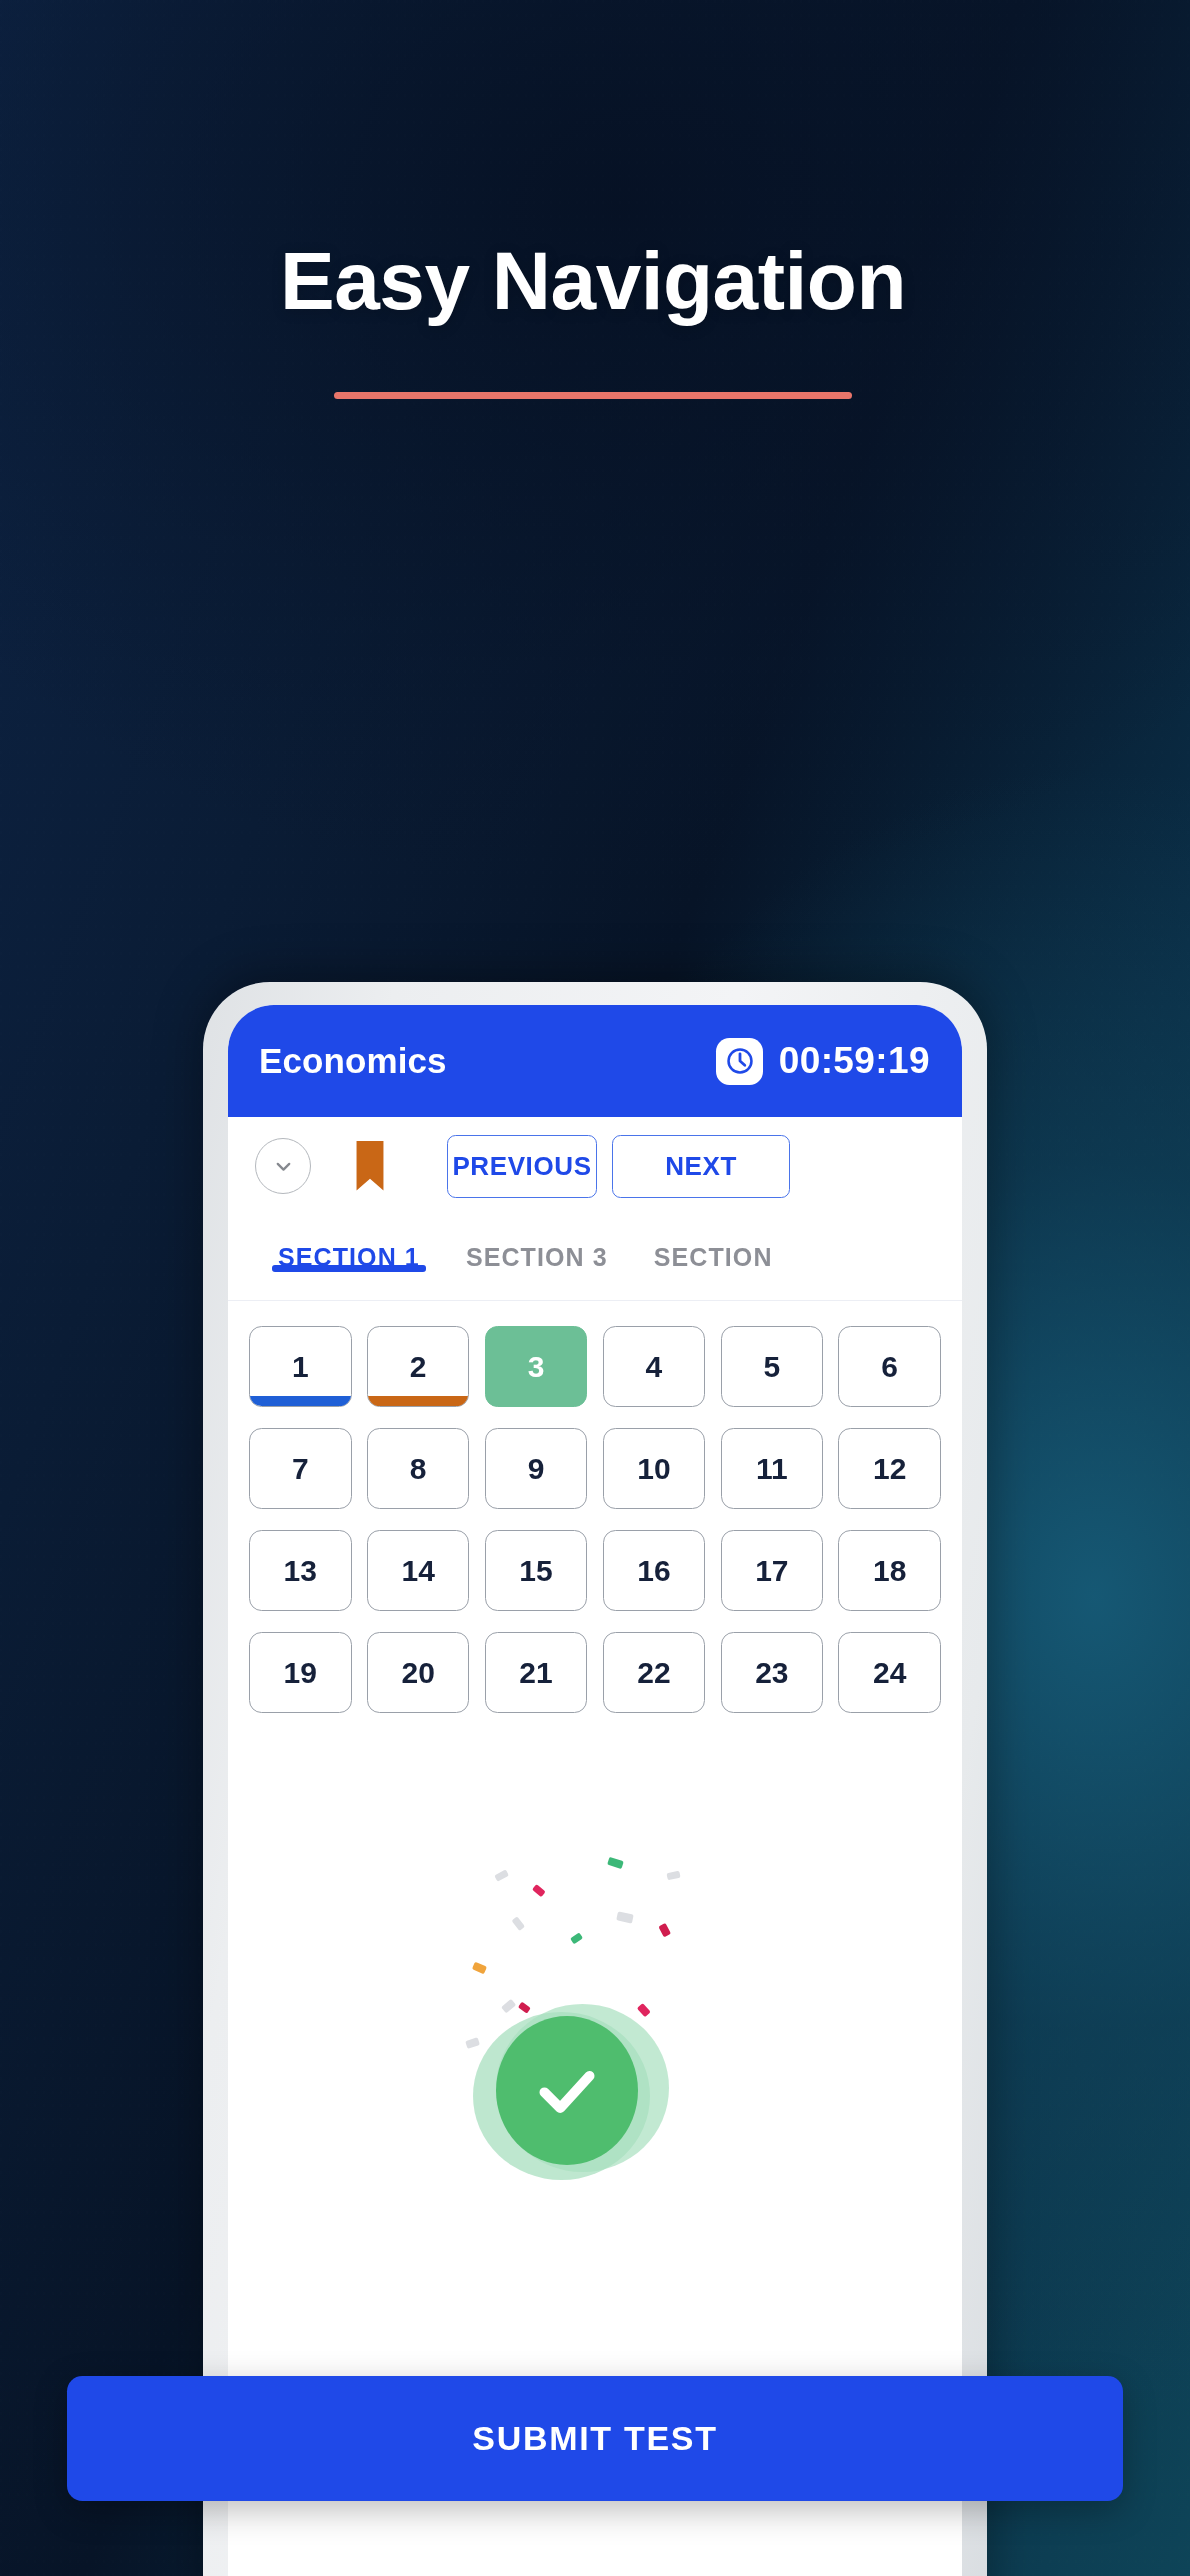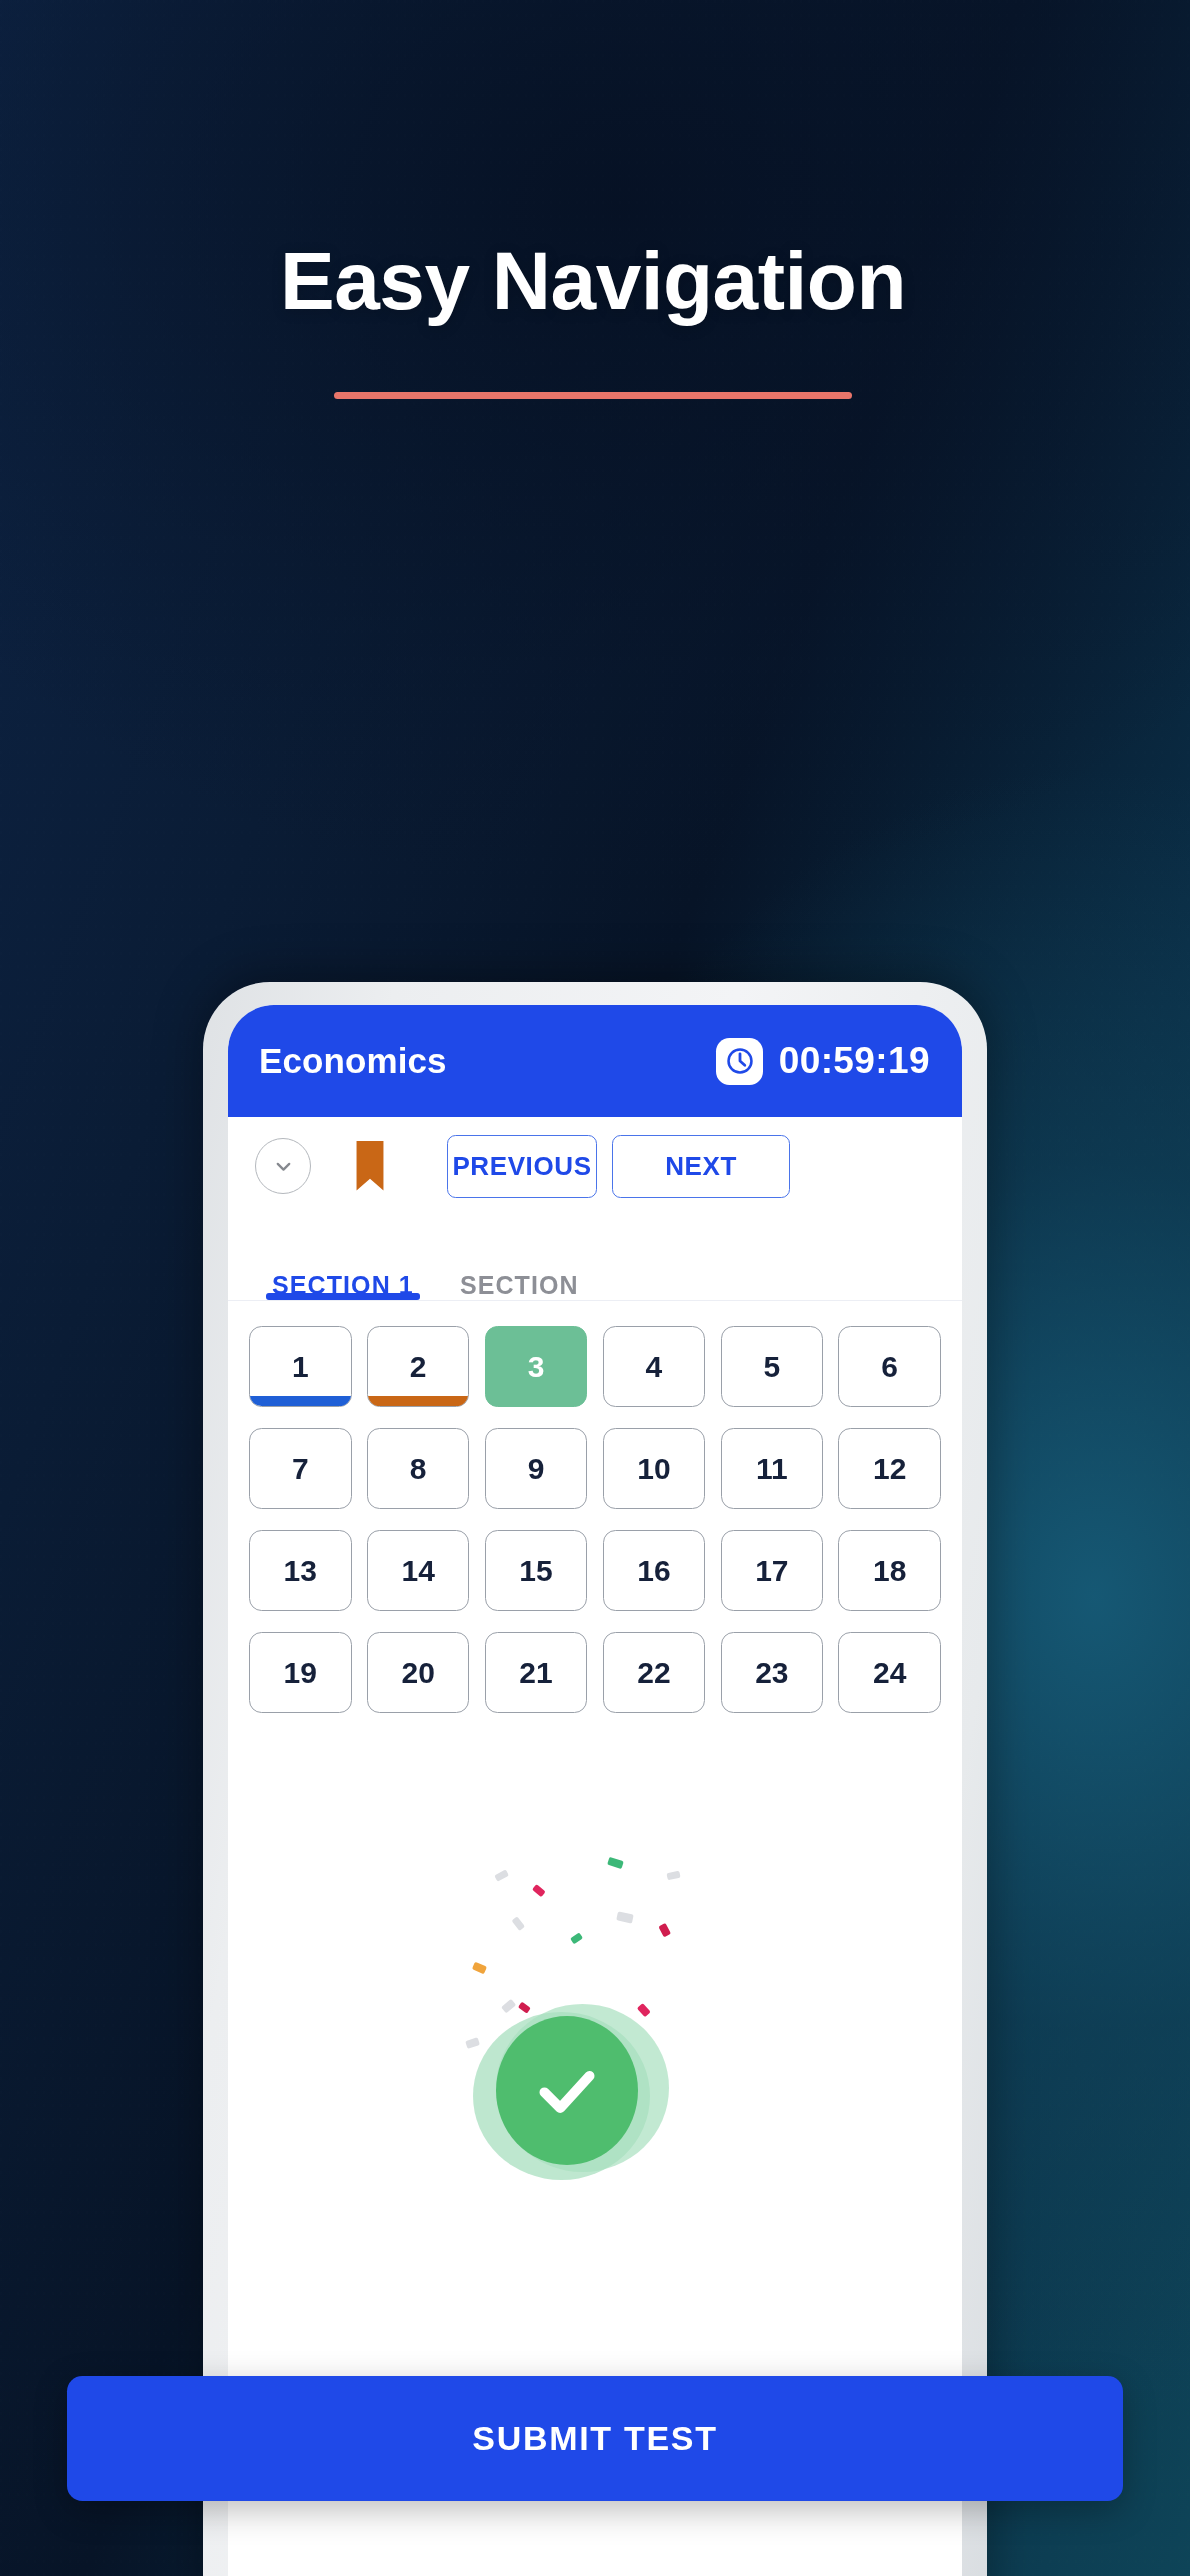--- a/index.html
+++ b/index.html
@@ -141,22 +141,22 @@
   }
   #prev-btn { width: 150px; margin-left: 44px; }
   #next-btn { width: 178px; margin-left: 15px; }
 
   
   #tabs {
     flex: 0 0 auto;
     height: 86px;
     background: #ffffff;
     display: flex;
-    align-items: flex-end;
-    padding-left: 21px;
+    align-items: center;
+    padding-left: 27px;
     border-bottom: 1.9px solid #eceef4;
     overflow: hidden;
   }
   .tab {
     position: relative;
     display: flex;
     align-items: center;
     white-space: nowrap;
     padding: 0 23px;
     font-size: 25px;
@@ -310,20 +310,21 @@
         <svg width="38" height="54" viewBox="0 0 24 34" aria-hidden="true">
           <path d="M3.5 1.2 h17 v31.2 l-8.5 -7.4 l-8.5 7.4 z" fill="#c96716"></path>
         </svg>
       </div>
       <div id="prev-btn" class="nav-btn">PREVIOUS</div>
       <div id="next-btn" class="nav-btn">NEXT</div>
     </div>
 
     <div id="tabs">
         <div class="tab active">SECTION 1</div>
+        <div class="tab">SECTION 3</div>
         <div class="tab">SECTION</div>
       </div>
 
     <div id="grid-wrap">
       <div id="grid">
           <div class="qcell mark-blue">
             <span>1</span>
             <span class="bar"></span>
           </div>
           <div class="qcell mark-orange">

